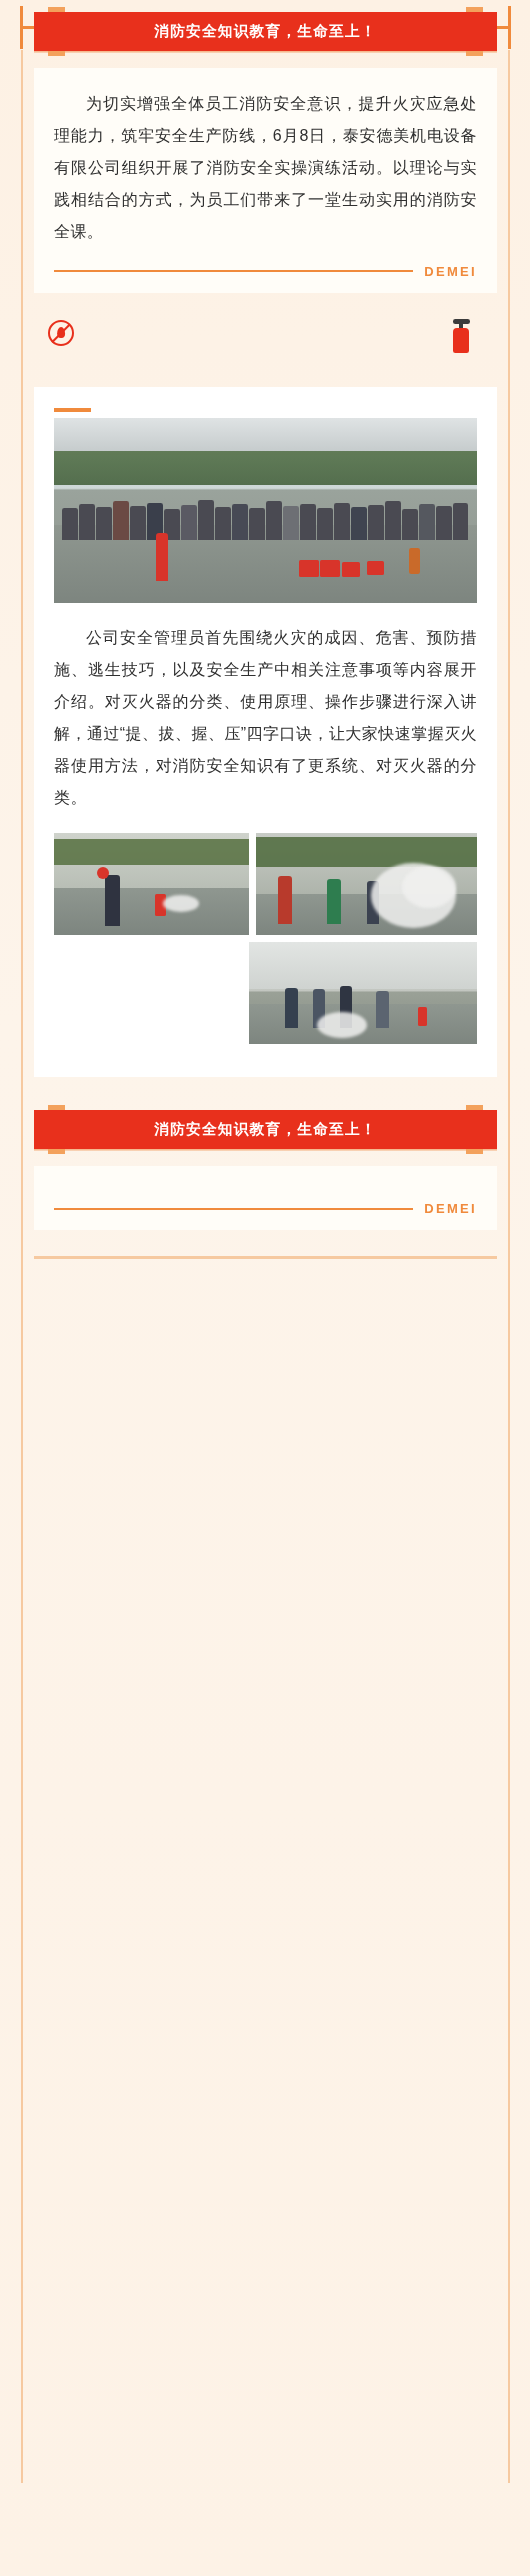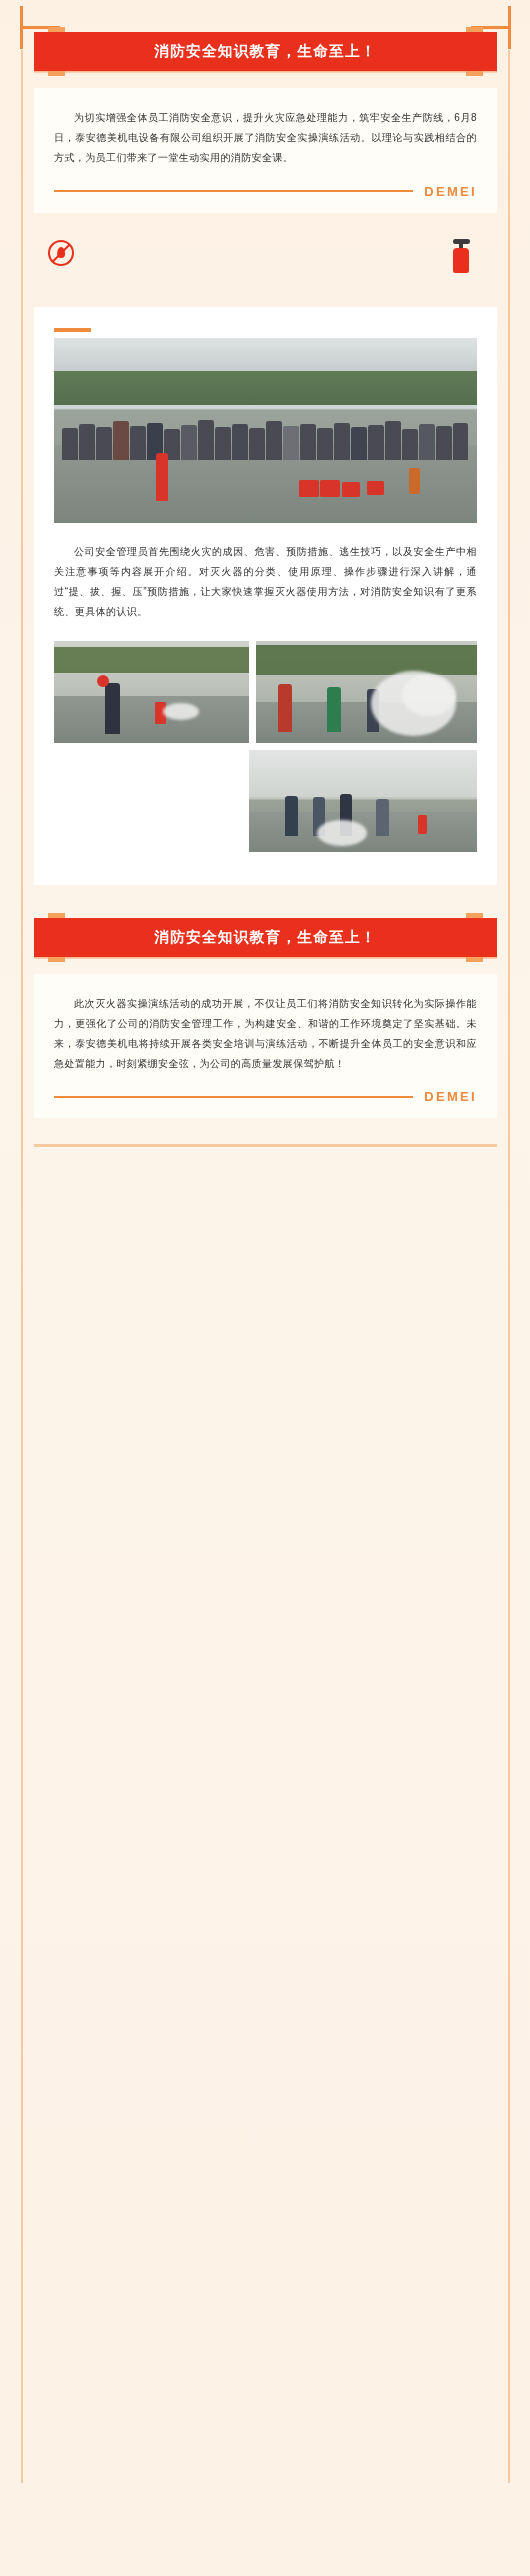--- a/index.html
+++ b/index.html
@@ -47,21 +47,21 @@
     bottom: 93px;
     width: 2.3px;
     background: #f6c9a0;
   }
   .side-rail.left { left: 21px; }
   .side-rail.right { right: 21px; }
 
   
   .banner-wrap {
     position: relative;
-    margin: 32px 34px 0 34px;
+    margin: 12px 34px 0 34px;
   }
   .banner {
     position: relative;
     background: #e8301c;
     color: #fff;
     text-align: center;
     font-size: 14.7px;
     font-weight: bold;
     letter-spacing: 1.2px;
     padding: 10px 7.8px;
@@ -91,21 +91,21 @@
   .card {
     background: #ffffff;
     margin: 17px 34px 0 34px;
     padding: 20px 20px 14px 20px;
     box-sizing: border-box;
   }
   .card.light { background: #fffdf8; }
 
   p.body-text {
     margin: 0 0 0 0;
-    font-size: 10px;
+    font-size: 16px;
     line-height: 2.0;
     color: #2f2f2f;
     text-indent: 2em;
     text-align: justify;
     letter-spacing: 0.4px;
   }
 
   .signature {
     margin-top: 15.5px;
     display: flex;
@@ -363,21 +363,21 @@
       <div class="person" style="left:24%;bottom:12%;width:12.4px;height:48px;background:#d8342a"></div>
       <div class="redbox" style="left:58%;bottom:14%;width:20px;height:17px"></div>
       <div class="redbox" style="left:63%;bottom:14%;width:20px;height:17px"></div>
       <div class="redbox" style="left:68%;bottom:14%;width:18.6px;height:15.5px"></div>
       <div class="redbox" style="left:74%;bottom:15%;width:17px;height:14px"></div>
       <div class="person" style="left:84%;bottom:16%;width:11px;height:26px;background:#c96a2a;border-radius:2.3px"></div>
     </div>
 
     <div class="gap-24"></div>
 
-    <p class="body-text">公司安全管理员首先围绕火灾的成因、危害、预防措施、逃生技巧，以及安全生产中相关注意事项等内容展开介绍。对灭火器的分类、使用原理、操作步骤进行深入讲解，通过“提、拔、握、压”预防措施，让大家快速掌握灭火器使用方法，对消防安全知识有了更系统、更具体的认识。</p>
+    <p class="body-text">公司安全管理员首先围绕火灾的成因、危害、预防措施、逃生技巧，以及安全生产中相关注意事项等内容展开介绍。对灭火器的分类、使用原理、操作步骤进行深入讲解，通过“提、拔、握、压”四字口诀，让大家快速掌握灭火器使用方法，对消防安全知识有了更系统、对灭火器的分类。</p>
 
     <div class="gap-14"></div>
 
     <div class="photo-row">
       <div class="photo c1">
         <div class="sky" style="background:linear-gradient(180deg,#cfd3cc 0%,#b8beb5 55%,#8e968c 56%,#7f877d 100%)"></div>
         <div class="treeline" style="top:6%;height:26%;background:#56703f"></div>
         <div class="ground" style="height:46%"></div>
         <div class="person" style="left:26%;bottom:8%;width:15.5px;height:51px;background:#2f3340"></div>
         <div class="person" style="left:22%;bottom:54%;width:12.4px;height:12.4px;background:#d8342a;border-radius:50%"></div>
@@ -412,21 +412,20 @@
 
   </div>
 
   <div class="banner-wrap" style="margin-top:33px">
     <div class="banner">消防安全知识教育，生命至上！</div>
     <span class="banner-tab-l"></span>
     <span class="banner-tab-r"></span>
   </div>
 
   <div class="card light">
-    <p class="body-text">此次灭火器实操演练活动的成功开展，不仅让员工们将消防安全知识转化为实际操作能力，更强化了公司的消防安全管理工作，为构建安全、和谐的工作环境奠定了坚实基础。未来，泰安德美机电将持续开展各类安全培训与演练活动，不断提升全体员工的安全意识和应急处置能力，时刻紧绷安全弦，为公司的高质量发展保驾护航！</p>
     <div class="signature">
       <span class="line"></span>
       <span class="brand">DEMEI</span>
     </div>
   </div>
 
   <div class="bottom-rule"></div>
 
 </div>
 

